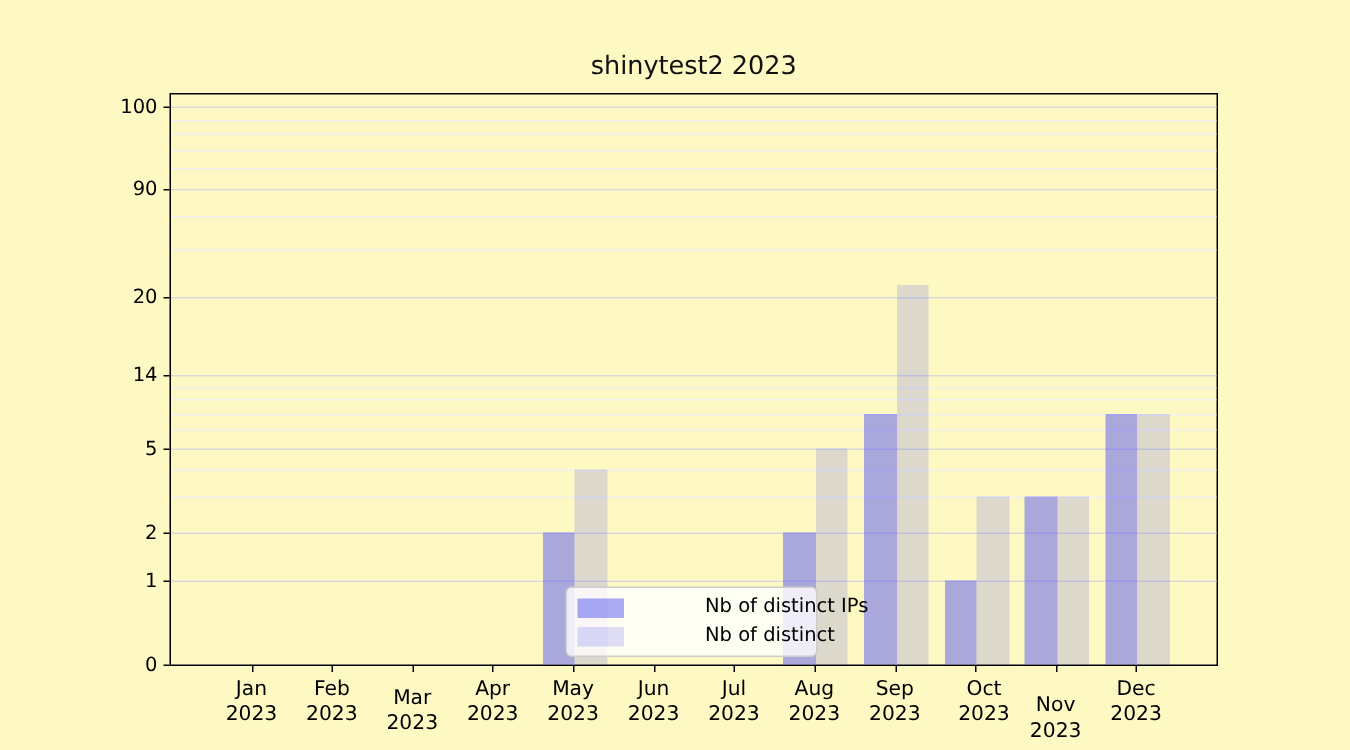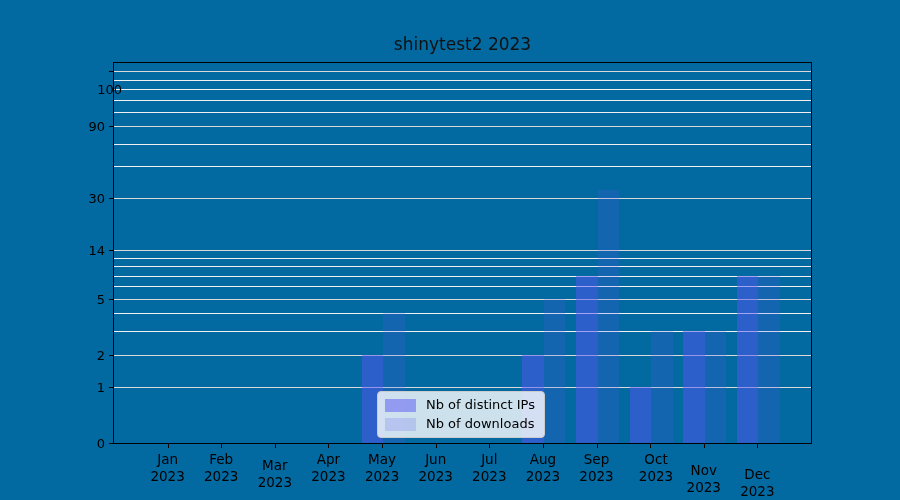--- a/index.html
+++ b/index.html
@@ -1,17 +1,17 @@
 <!DOCTYPE html>
 <html><head>
 <meta charset="utf-8">
 <style>
   html,body{margin:0;padding:0;background:#fff;}
   .figure{
-    position:relative;width:900px;height:500px;background:#0369a1;overflow:hidden;
+    position:relative;width:900px;height:500px;background:#fef9c3;overflow:hidden;
     font-family:"DejaVu Sans","Liberation Sans",sans-serif;color:#000;
   }
   .chart-title{
     position:absolute;left:113px;top:35px;width:699px;text-align:center;
     font-size:17px;line-height:19px;color:#111;
   }
   .plot-area{
     position:absolute;left:113px;top:62px;width:699px;height:382px;
     border:1px solid #000;box-sizing:border-box;
   }
@@ -27,21 +27,21 @@
   .xtick-label{
     position:absolute;width:60px;text-align:center;font-size:13.5px;line-height:17px;color:#000;
   }
   .legend{
     position:absolute;left:377px;top:391px;width:168px;height:47px;box-sizing:border-box;
     background:rgba(255,255,255,0.8);border:1px solid #cccccc;border-radius:4px;
     display:flex;flex-direction:column;justify-content:center;gap:5px;padding:4px 8px 4px 7px;
   }
   .legend-row{display:flex;align-items:center;gap:10px;}
   .legend-swatch{width:31px;height:13px;flex:0 0 31px;}
-  .legend-label{font-size:13px;line-height:14px;white-space:nowrap;}
+  .legend-label{font-size:13px;line-height:14px;white-space:nowrap;margin-left:44px;}
 </style>
 </head>
 <body>
 
 <div class="figure">
   <div class="chart-title">shinytest2 2023</div>
   <div class="plot-area" id="plot">
       <div class="gridline minor" style="top: 268.356px;"></div>
       <div class="gridline minor" style="top: 250.385px;"></div>
       <div class="gridline minor" style="top: 223.288px;"></div>
@@ -74,39 +74,39 @@
       <div class="bar" style="left: 590.769px; top: 268.356px; width: 21.5px; height: 111.644px; background: rgba(85, 85, 242, 0.2);"></div>
       <div class="bar" style="left: 644.385px; top: 212.534px; width: 21.5px; height: 167.466px; background: rgba(85, 85, 242, 0.2);"></div>
     </div>
   <div class="legend">
     <div class="legend-row">
       <span class="legend-swatch" id="sw0" style="background: rgba(85, 85, 242, 0.5);"></span>
       <span class="legend-label">Nb of distinct IPs</span>
     </div>
     <div class="legend-row">
       <span class="legend-swatch" id="sw1" style="background: rgba(85, 85, 242, 0.2);"></span>
-      <span class="legend-label">Nb of downloads</span>
+      <span class="legend-label">Nb of distinct</span>
     </div>
   </div>
 <div class="ytick-mark" style="left: 109px; top: 443px;"></div>
     <div class="ytick-label" style="left: 57px; top: 437px;">0</div>
     <div class="ytick-mark" style="left: 109px; top: 387.178px;"></div>
     <div class="ytick-label" style="left: 57px; top: 381.178px;">1</div>
     <div class="ytick-mark" style="left: 109px; top: 354.524px;"></div>
     <div class="ytick-label" style="left: 57px; top: 348.524px;">2</div>
     <div class="ytick-mark" style="left: 109px; top: 298.702px;"></div>
     <div class="ytick-label" style="left: 57px; top: 292.702px;">5</div>
     <div class="ytick-mark" style="left: 109px; top: 249.888px;"></div>
     <div class="ytick-label" style="left: 57px; top: 243.888px;">14</div>
     <div class="ytick-mark" style="left: 109px; top: 197.812px;"></div>
-    <div class="ytick-label" style="left: 57px; top: 191.812px;">30</div>
+    <div class="ytick-label" style="left: 57px; top: 191.812px;">20</div>
     <div class="ytick-mark" style="left: 109px; top: 126.354px;"></div>
     <div class="ytick-label" style="left: 57px; top: 120.354px;">90</div>
     <div class="ytick-mark" style="left: 109px; top: 71.3255px;"></div>
-    <div class="ytick-label" style="left: 74px; top: 65.3255px; margin-top: 18px;">100</div>
+    <div class="ytick-label" style="left: 57px; top: 65.3255px;">100</div>
     <div class="xtick-mark" style="left: 167.615px; top: 444px;"></div>
     <div class="xtick-label" style="left: 137.615px; top: 451px;">Jan<br>2023</div>
     <div class="xtick-mark" style="left: 221.231px; top: 444px;"></div>
     <div class="xtick-label" style="left: 191.231px; top: 451px;">Feb<br>2023</div>
     <div class="xtick-mark" style="left: 274.846px; top: 444px;"></div>
     <div class="xtick-label" style="left: 244.846px; top: 457px;">Mar<br>2023</div>
     <div class="xtick-mark" style="left: 328.462px; top: 444px;"></div>
     <div class="xtick-label" style="left: 298.462px; top: 451px;">Apr<br>2023</div>
     <div class="xtick-mark" style="left: 382.077px; top: 444px;"></div>
     <div class="xtick-label" style="left: 352.077px; top: 451px;">May<br>2023</div>
@@ -116,14 +116,14 @@
     <div class="xtick-label" style="left: 459.308px; top: 451px;">Jul<br>2023</div>
     <div class="xtick-mark" style="left: 542.923px; top: 444px;"></div>
     <div class="xtick-label" style="left: 512.923px; top: 451px;">Aug<br>2023</div>
     <div class="xtick-mark" style="left: 596.538px; top: 444px;"></div>
     <div class="xtick-label" style="left: 566.538px; top: 451px;">Sep<br>2023</div>
     <div class="xtick-mark" style="left: 650.154px; top: 444px;"></div>
     <div class="xtick-label" style="left: 626px; top: 451px;">Oct<br>2023</div>
     <div class="xtick-mark" style="left: 703.769px; top: 444px;"></div>
     <div class="xtick-label" style="left: 673.769px; top: 451px; margin-top: 11px;">Nov<br>2023</div>
     <div class="xtick-mark" style="left: 757.385px; top: 444px;"></div>
-    <div class="xtick-label" style="left: 727.385px; top: 451px; margin-top: 15px;">Dec<br>2023</div>
+    <div class="xtick-label" style="left: 727.385px; top: 451px;">Dec<br>2023</div>
   </div>
 
 </body></html>

